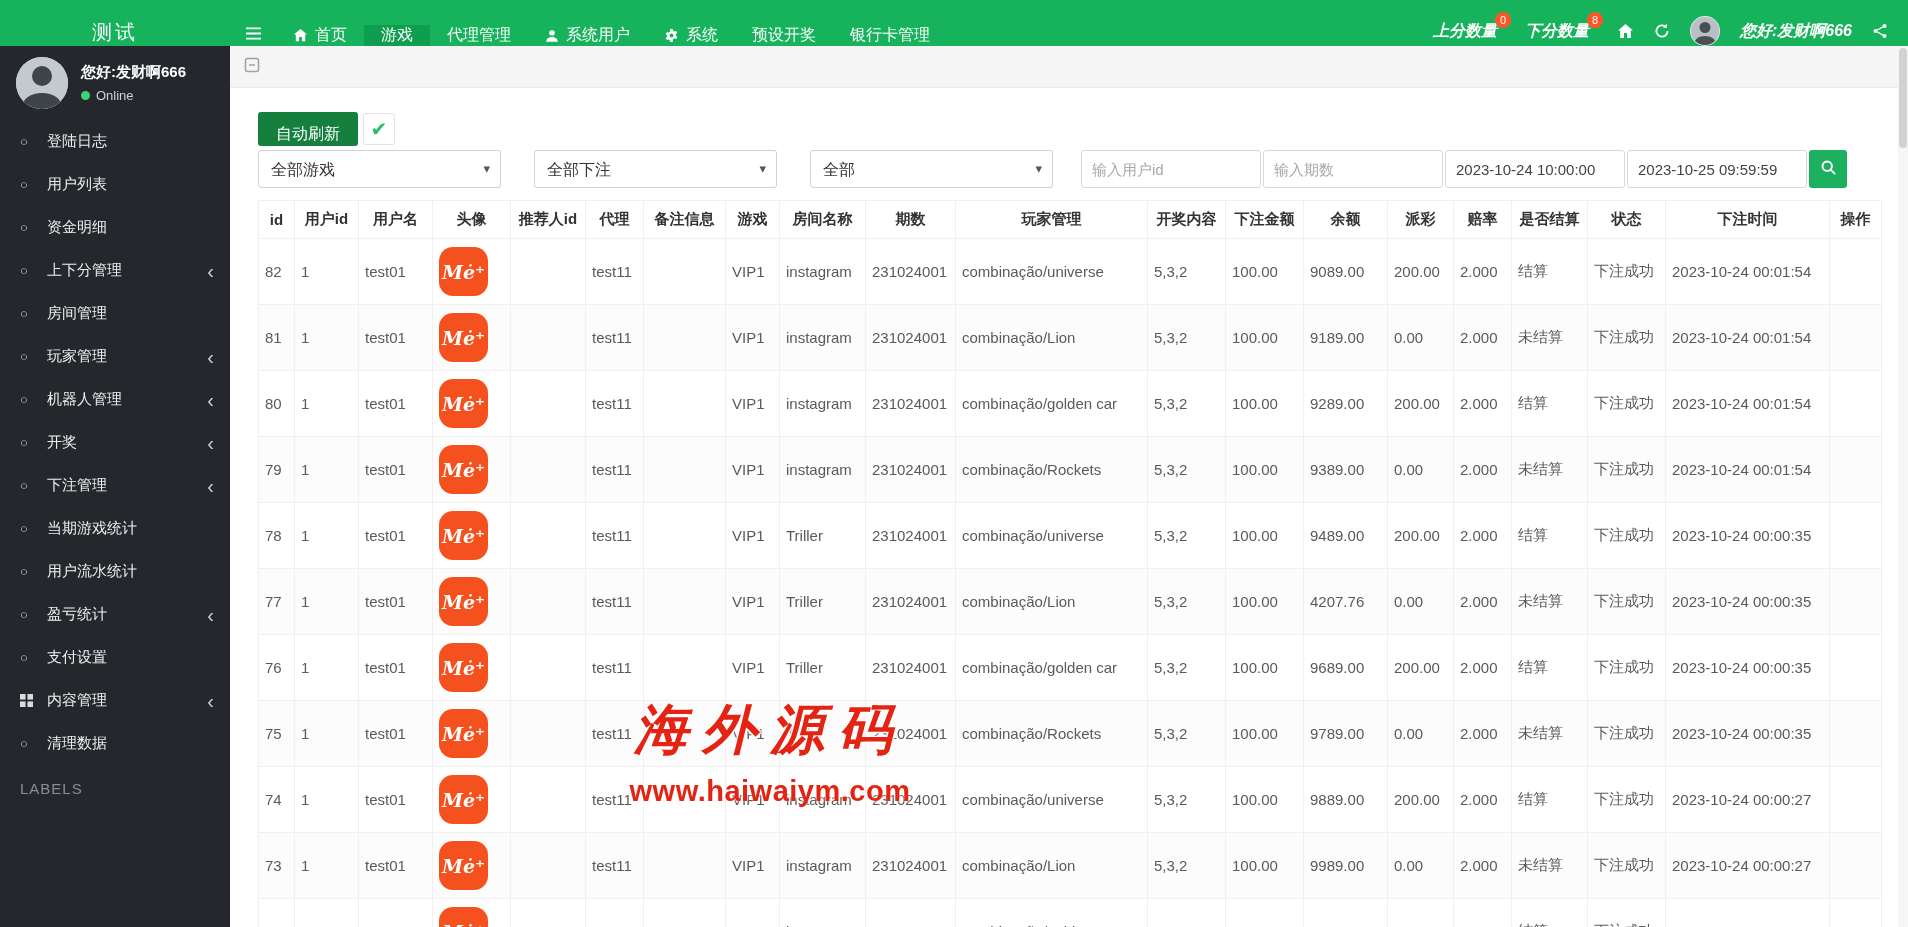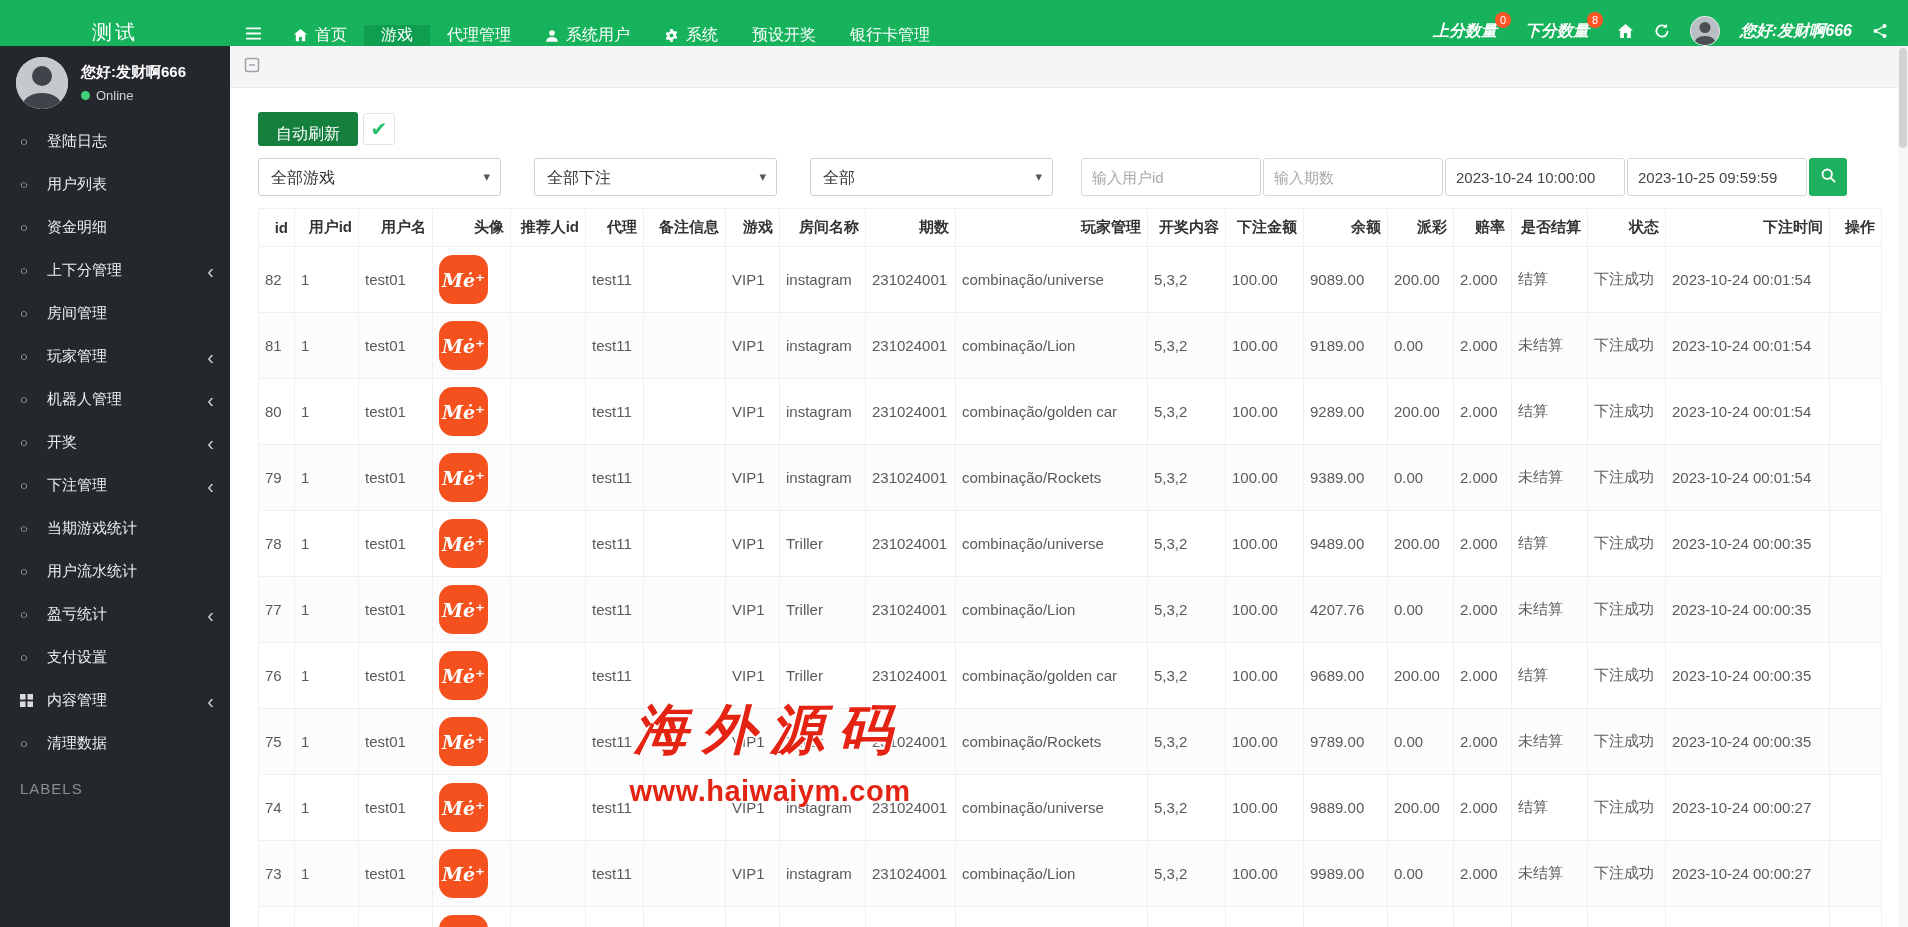--- a/index.html
+++ b/index.html
@@ -36,31 +36,31 @@
 
   
   .main { position:absolute; top:46px; left:230px; right:0; bottom:0; background:#fff; overflow:hidden; }
   .strip { height:42px; background:#f5f5f5; border-bottom:1px solid #e9e9e9; display:flex; align-items:center; padding:0 14px; }
   .content { padding:24px 0 0 28px; position:relative; }
 
   .toolbar { display:flex; align-items:center; gap:5px; }
   .btn-refresh { height:34px; padding:12px 18px; background:#15803d; border:none; border-radius:3px; color:#fff; font-size:16px; cursor:pointer; font-family:inherit; }
   .check { width:32px; height:32px; background:#fff; border:1px solid #e2e2e2; border-radius:3px; display:flex; align-items:center; justify-content:center; color:#27c06d; font-size:20px; font-weight:bold; cursor:pointer; }
 
-  .filters { display:flex; align-items:flex-start; margin-top:12px; }
+  .filters { display:flex; align-items:flex-start; margin-top:4px; }
   .select-wrap { position:relative; width:243px; height:38px; border:1px solid #d0d0d0; border-radius:3px; background:#fff; margin-right:33px; }
   .select-wrap select { appearance:none; -webkit-appearance:none; width:100%; height:100%; border:0; background:transparent; padding:0 26px 0 12px; font-size:16px; color:#333; font-family:inherit; }
   .sel-arrow { position:absolute; right:10px; top:50%; transform:translateY(-52%); color:#555; font-size:13px; pointer-events:none; }
   .select-wrap.last { margin-right:28px; }
   .text-input { width:180px; height:38px; border:1px solid #d8d8d8; border-radius:3px; padding:0 10px; font-size:15px; color:#444; margin-right:2px; font-family:inherit; }
   .text-input::placeholder { color:#a9a9a9; }
   .btn-search { width:38px; height:38px; background:#1db05e; border:none; border-radius:3px; display:flex; align-items:center; justify-content:center; cursor:pointer; }
 
   table { border-collapse:collapse; table-layout:fixed; width:1604px; margin-top:12px; }
-  th { font-size:15px; font-weight:bold; color:#333; text-align:right; padding:9px 6px; border:1px solid #f0f0f0; white-space:nowrap; overflow:hidden; }
+  th { font-size:15px; font-weight:bold; color:#333; text-align:center; padding:9px 6px; border:1px solid #f0f0f0; white-space:nowrap; overflow:hidden; }
   td { font-size:15px; color:#5a5a5a; padding:8px 6px; border:1px solid #f0f0f0; height:50px; vertical-align:middle; white-space:nowrap; overflow:hidden; }
   tbody tr:nth-child(even) td { background:#fcfcfc; }
   .avatar-box { width:49px; height:49px; background:#f4511e; border-radius:14px; color:#fff; display:flex; align-items:center; justify-content:center; font-family:"DejaVu Serif",serif; font-style:italic; font-weight:bold; font-size:19px; }
 
   
   .watermark { position:absolute; left:370px; top:648px; width:340px; text-align:center; pointer-events:none; z-index:15; }
   .wm1 { font-family:"DejaVu Serif",serif; font-style:italic; font-weight:bold; font-size:54px; letter-spacing:14px; color:#e42313; white-space:nowrap;
          text-shadow:-1px -1px 0 #fff, 1px -1px 0 #fff, -1px 1px 0 #fff, 1px 1px 0 #fff, 0 0 4px #fff; }
   .wm2 { margin-top:8px; font-size:29px; font-weight:bold; color:#e42313; letter-spacing:0.5px;
          text-shadow:0 0 3px #fff; }

